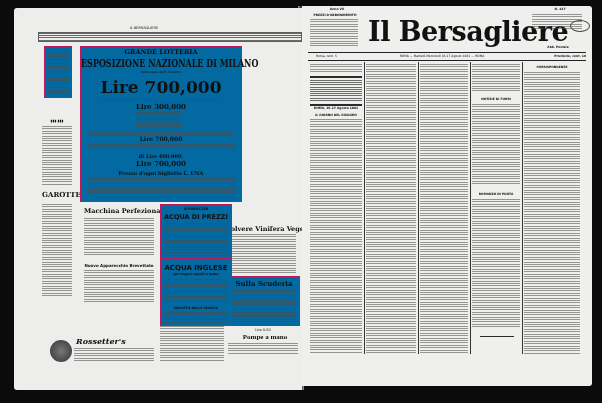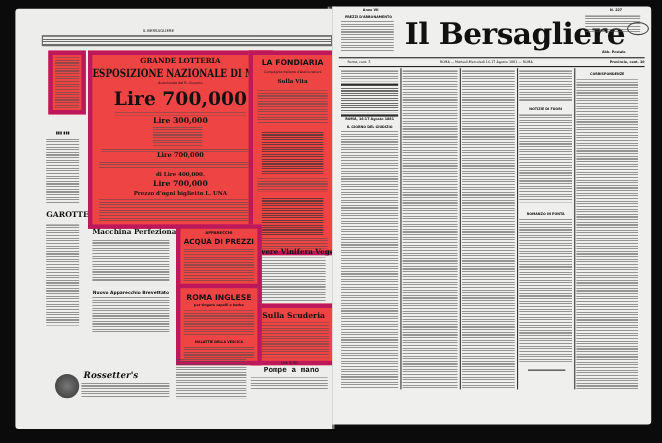--- a/index.html
+++ b/index.html
@@ -4,21 +4,21 @@
 <style>
   html,body{margin:0;padding:0;}
   body{width:602px;height:403px;background:#0b0b0b;position:relative;overflow:hidden;font-family:"DejaVu Serif",serif;color:#111;}
   .page{position:absolute;background:#ededeb;overflow:hidden;}
   .left{left:14px;top:8px;width:288px;height:382px;border-radius:3px 0 0 3px;}
   .right{left:302px;top:6px;width:290px;height:380px;background:#efefed;border-radius:0 3px 3px 0;}
   .spine{position:absolute;left:298px;top:6px;width:6px;height:384px;background:linear-gradient(90deg,#9a9a98,#2a2a2a,#9a9a98);}
   .lines{background:repeating-linear-gradient(180deg,#4a4a4a 0 1px,transparent 1px 2.4px);opacity:.55;}
   .lines-d{background:repeating-linear-gradient(180deg,#333 0 1px,transparent 1px 2.2px);opacity:.7;}
   .abs{position:absolute;}
-  .box{position:absolute;border:4px solid #be185d;background:#ef4444;}
+  .box{position:absolute;border:1px solid #be185d;background:#0369a1;}
   .hd{font-family:"DejaVu Sans",sans-serif;font-weight:bold;text-align:center;white-space:nowrap;line-height:1;}
   .rule{position:absolute;height:1px;background:#222;}
   .vrule{position:absolute;width:1px;background:#333;}
   .blk{background:#2a2a2a;}
   .tiny{font-family:"DejaVu Sans",sans-serif;font-size:3px;line-height:1;white-space:nowrap;text-align:center;}
 </style>
 </head>
 <body>
 
 <div class="spine"></div>
@@ -45,55 +45,45 @@
     <div class="abs lines" style="left:55px;top:65px;width:45px;height:18px;"></div>
     <div class="abs lines" style="left:8px;top:85px;width:144px;height:3px;"></div>
     <div class="abs hd" style="left:0;top:89px;width:160px;font-size:6px;font-family:'DejaVu Serif',serif;">Lire 700,000</div>
     <div class="abs lines" style="left:6px;top:97px;width:148px;height:6px;"></div>
     <div class="abs hd" style="left:0;top:107px;width:160px;font-size:5px;font-family:'DejaVu Serif',serif;">di Lire 400,000.</div>
     <div class="abs hd" style="left:0;top:113px;width:160px;font-size:7px;font-family:'DejaVu Serif',serif;">Lire 700,000</div>
     <div class="abs hd" style="left:0;top:124px;width:160px;font-size:5px;font-family:'DejaVu Serif',serif;">Prezzo d'ogni biglietto L. UNA</div>
     <div class="abs lines" style="left:6px;top:131px;width:148px;height:20px;"></div>
   </div>
 
-  <div class="box" style="left:212px;top:38px;width:72px;height:178px;">
-    <div class="abs hd" style="left:0;top:4px;width:72px;font-size:7px;">LA FONDIARIA</div>
-    <div class="abs tiny" style="left:0;top:14px;width:72px;">Compagnia Italiana d'Assicurazioni</div>
-    <div class="abs hd" style="left:0;top:22px;width:72px;font-size:5px;font-family:'DejaVu Serif',serif;">Sulla Vita</div>
-    <div class="abs lines" style="left:4px;top:32px;width:64px;height:30px;"></div>
-    <div class="abs lines-d" style="left:8px;top:70px;width:56px;height:38px;"></div>
-    <div class="abs lines" style="left:4px;top:112px;width:64px;height:12px;"></div>
-    <div class="abs lines-d" style="left:8px;top:130px;width:56px;height:34px;"></div>
-    <div class="abs lines" style="left:4px;top:166px;width:64px;height:10px;"></div>
-  </div>
 
   <div class="abs hd" style="left:212px;top:218px;width:72px;font-size:6.5px;font-family:'DejaVu Serif',serif;">Polvere Vinifera Vegetale</div>
   <div class="abs lines" style="left:214px;top:226px;width:68px;height:40px;"></div>
 
   <div class="box" style="left:214px;top:268px;width:70px;height:48px;">
     <div class="abs hd" style="left:0;top:3px;width:70px;font-size:7px;font-family:'DejaVu Serif',serif;">Sulla Scuderia</div>
     <div class="abs lines" style="left:3px;top:13px;width:64px;height:32px;"></div>
   </div>
   <div class="abs tiny" style="left:214px;top:321px;width:70px;font-size:3.5px;">Lire 6.50</div>
-  <div class="abs hd" style="left:214px;top:326px;width:74px;font-size:7px;font-family:Liberation Mono, monospace;">Pompe a mano</div>
+  <div class="abs hd" style="left:214px;top:326px;width:74px;font-size:7px;font-family:Liberation Serif, serif;">Pompe a mano</div>
   <div class="abs lines" style="left:214px;top:335px;width:70px;height:12px;"></div>
 
   <div class="abs hd" style="left:70px;top:200px;width:70px;font-size:6.5px;font-family:'DejaVu Serif',serif;">Macchina Perfezionata</div>
   <div class="abs lines" style="left:70px;top:210px;width:70px;height:38px;"></div>
   <div class="abs hd" style="left:70px;top:256px;width:70px;font-size:4px;">Nuovo Apparecchio Brevettato</div>
   <div class="abs lines" style="left:70px;top:262px;width:70px;height:32px;"></div>
 
   <div class="box" style="left:146px;top:196px;width:70px;height:52px;">
     <div class="abs tiny" style="left:0;top:3px;width:70px;font-weight:bold;font-size:3.5px;">APPARECCHI</div>
     <div class="abs hd" style="left:0;top:9px;width:70px;font-size:6.5px;">ACQUA DI PREZZI</div>
     <div class="abs lines" style="left:3px;top:18px;width:64px;height:30px;"></div>
   </div>
 
   <div class="box" style="left:146px;top:250px;width:70px;height:66px;">
-    <div class="abs hd" style="left:0;top:6px;width:70px;font-size:7px;">ROMA INGLESE</div>
+    <div class="abs hd" style="left:0;top:6px;width:70px;font-size:7px;">ACQUA INGLESE</div>
     <div class="abs tiny" style="left:0;top:14px;width:70px;font-weight:bold;">per tingere capelli e barba</div>
     <div class="abs lines" style="left:3px;top:20px;width:64px;height:24px;"></div>
     <div class="abs tiny" style="left:0;top:48px;width:70px;font-weight:bold;">MALATTIE DELLA VESCICA</div>
     <div class="abs lines" style="left:3px;top:53px;width:64px;height:11px;"></div>
   </div>
 
   <div class="abs" style="left:36px;top:332px;width:22px;height:22px;border-radius:50%;background:radial-gradient(#777,#333);"></div>
   <div class="abs" style="left:62px;top:328px;font-family:'DejaVu Serif',serif;font-style:italic;font-weight:bold;font-size:8px;">Rossetter's</div>
   <div class="abs lines" style="left:60px;top:340px;width:80px;height:14px;"></div>
   <div class="abs lines" style="left:146px;top:318px;width:64px;height:36px;"></div>

